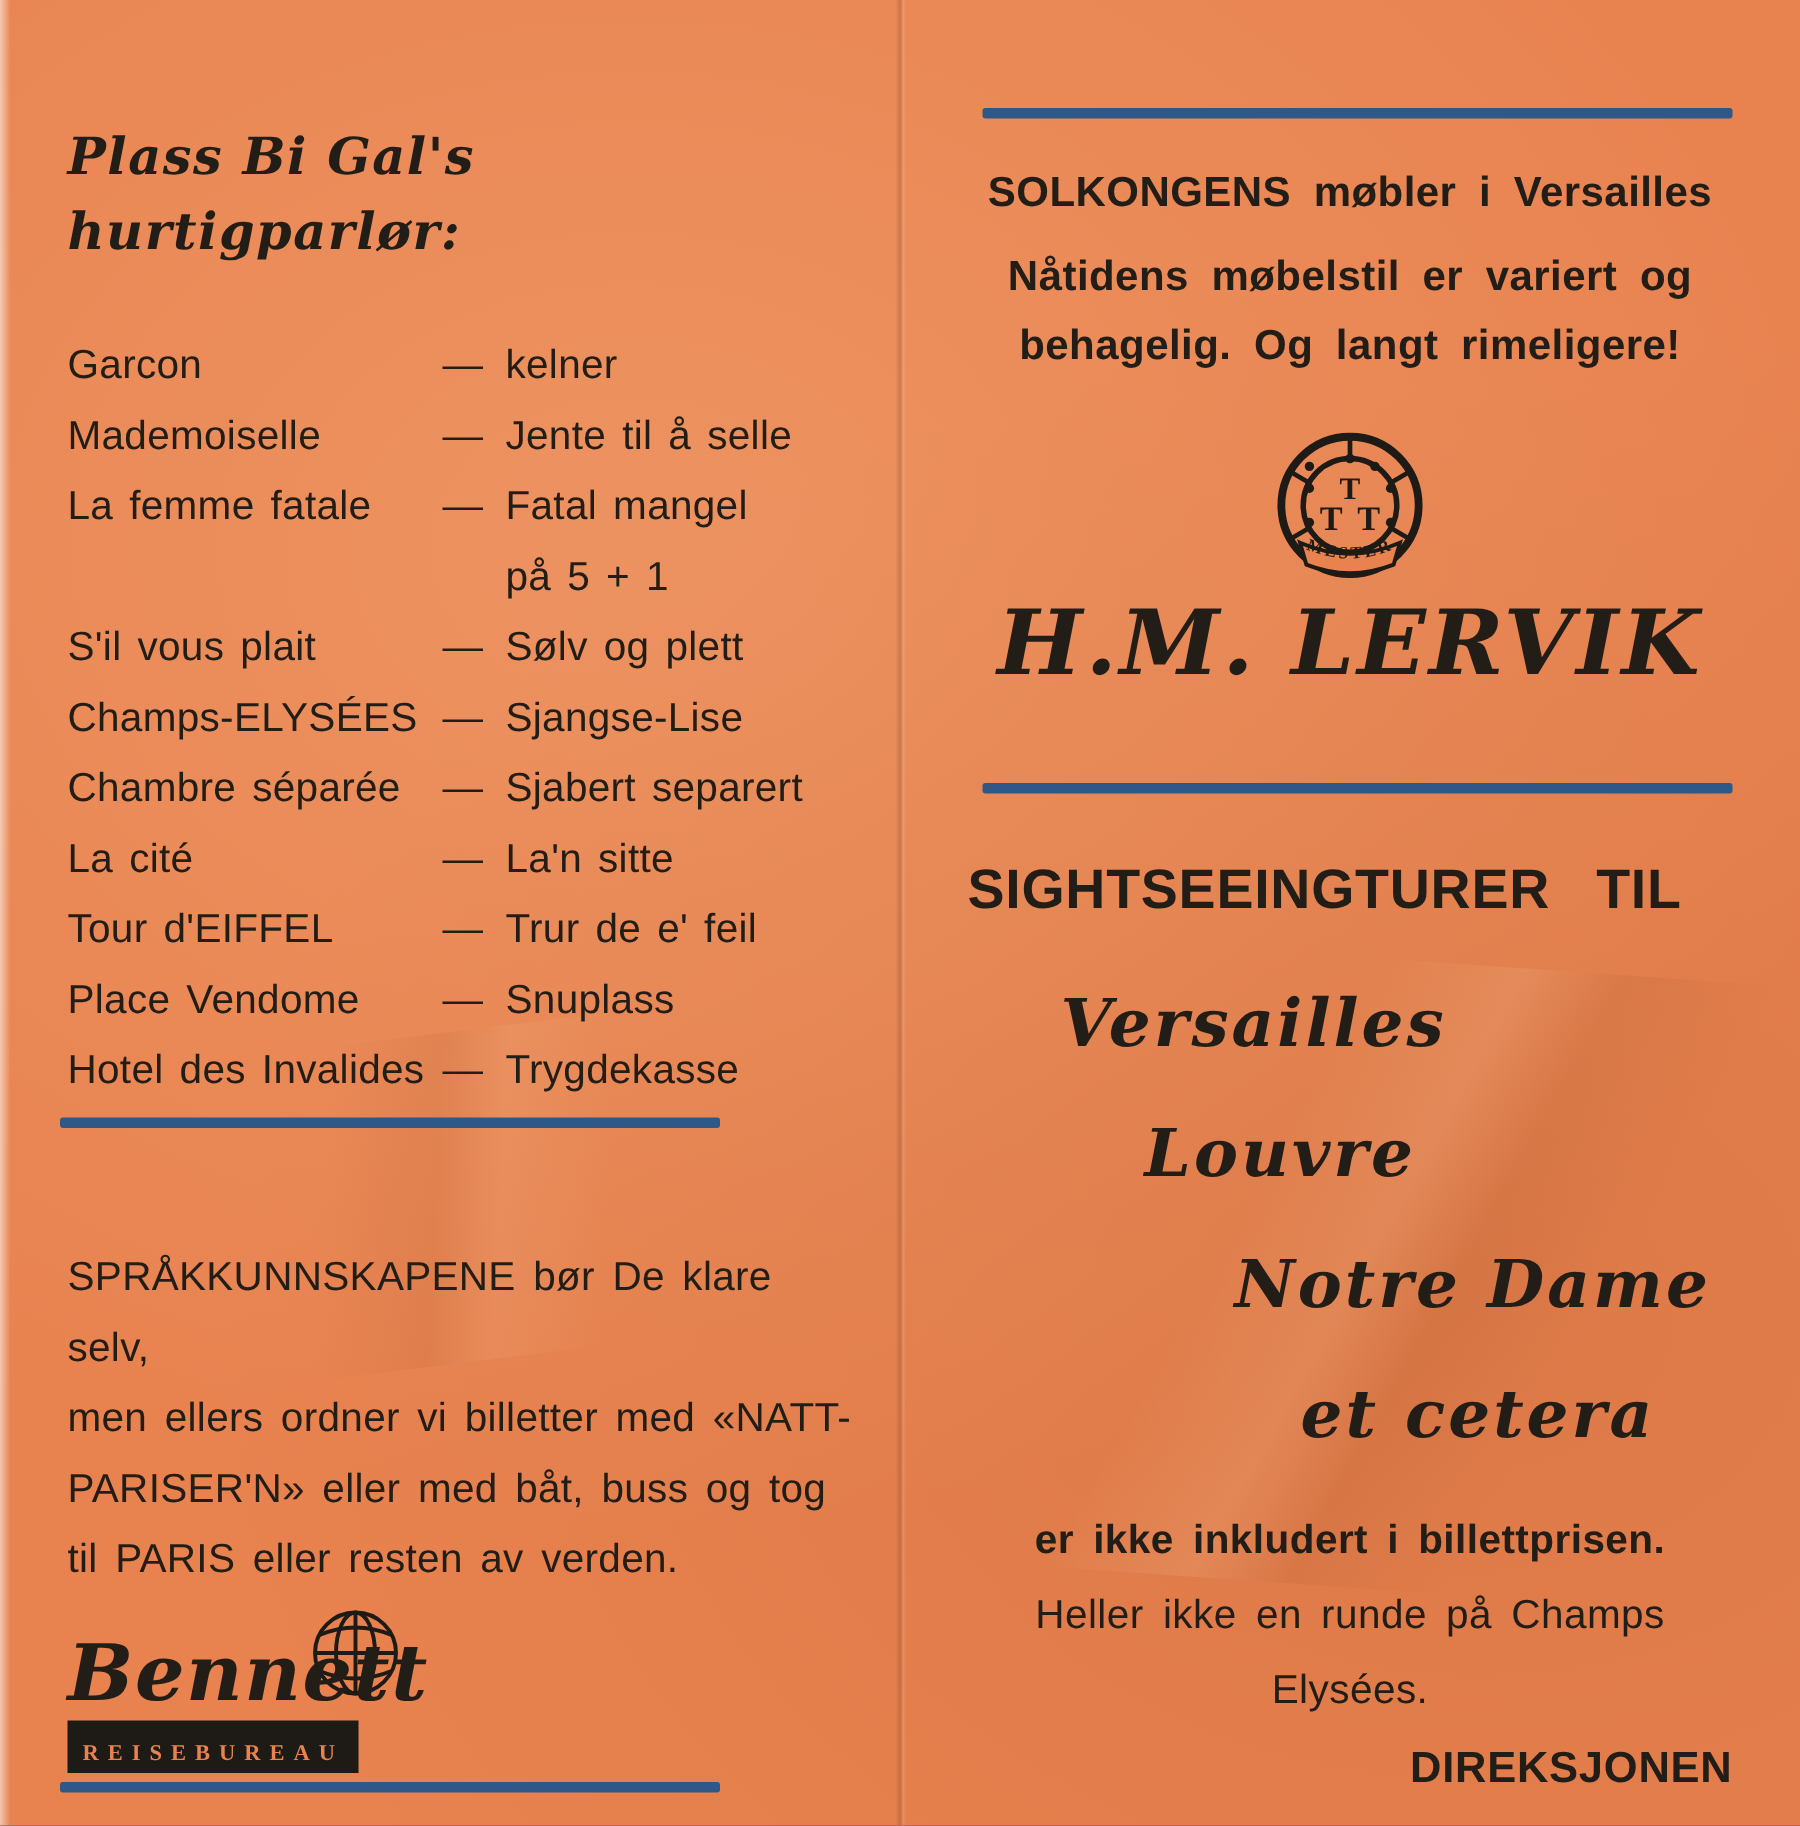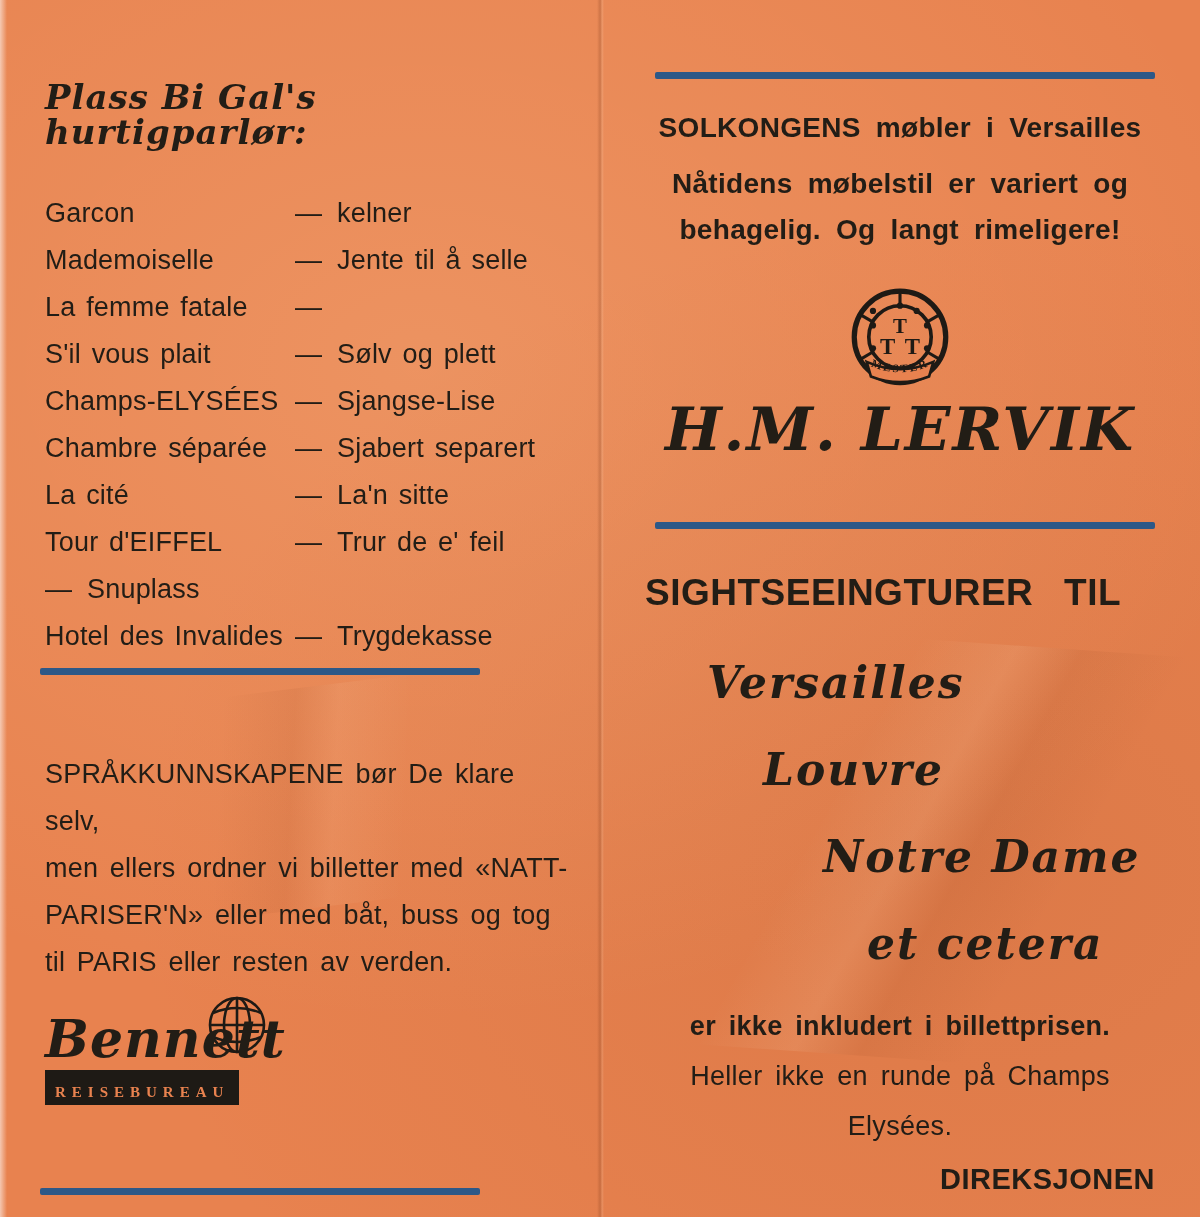--- a/index.html
+++ b/index.html
@@ -53,21 +53,21 @@
 
   
   .script {
     font-family:"DejaVu Serif", serif;
     font-style:italic; font-weight:bold;
   }
 
   
   .parlor-heading {
     margin-top:80px;
-    font-size:34px; line-height:35px;
+    font-size:34px; line-height:50px;
     letter-spacing:1px;
   }
   .phrase-list { margin-top:40px; }
   .phrase-row {
     display:flex; align-items:flex-start;
     font-size:27px; line-height:47px;
     letter-spacing:0.2px; word-spacing:3px;
   }
   .phrase-row .term { width:250px; flex:none; }
   .phrase-row .dash { width:42px;  flex:none; }
@@ -155,20 +155,22 @@
         <span class="def">kelner</span>
       </div>
       <div class="phrase-row">
         <span class="term">Mademoiselle</span>
         <span class="dash">—</span>
         <span class="def">Jente til å selle</span>
       </div>
       <div class="phrase-row">
         <span class="term">La femme fatale</span>
         <span class="dash">—</span>
+        <span class="def">Fatal mangel
+på 5 + 1</span>
       </div>
       <div class="phrase-row">
         <span class="term">S'il vous plait</span>
         <span class="dash">—</span>
         <span class="def">Sølv og plett</span>
       </div>
       <div class="phrase-row">
         <span class="term">Champs-ELYSÉES</span>
         <span class="dash">—</span>
         <span class="def">Sjangse-Lise</span>
@@ -182,20 +184,21 @@
         <span class="term">La cité</span>
         <span class="dash">—</span>
         <span class="def">La'n sitte</span>
       </div>
       <div class="phrase-row">
         <span class="term">Tour d'EIFFEL</span>
         <span class="dash">—</span>
         <span class="def">Trur de e' feil</span>
       </div>
       <div class="phrase-row">
+        <span class="term">Place Vendome</span>
         <span class="dash">—</span>
         <span class="def">Snuplass</span>
       </div>
       <div class="phrase-row">
         <span class="term">Hotel des Invalides</span>
         <span class="dash">—</span>
         <span class="def">Trygdekasse</span>
       </div>
     </div>
 

